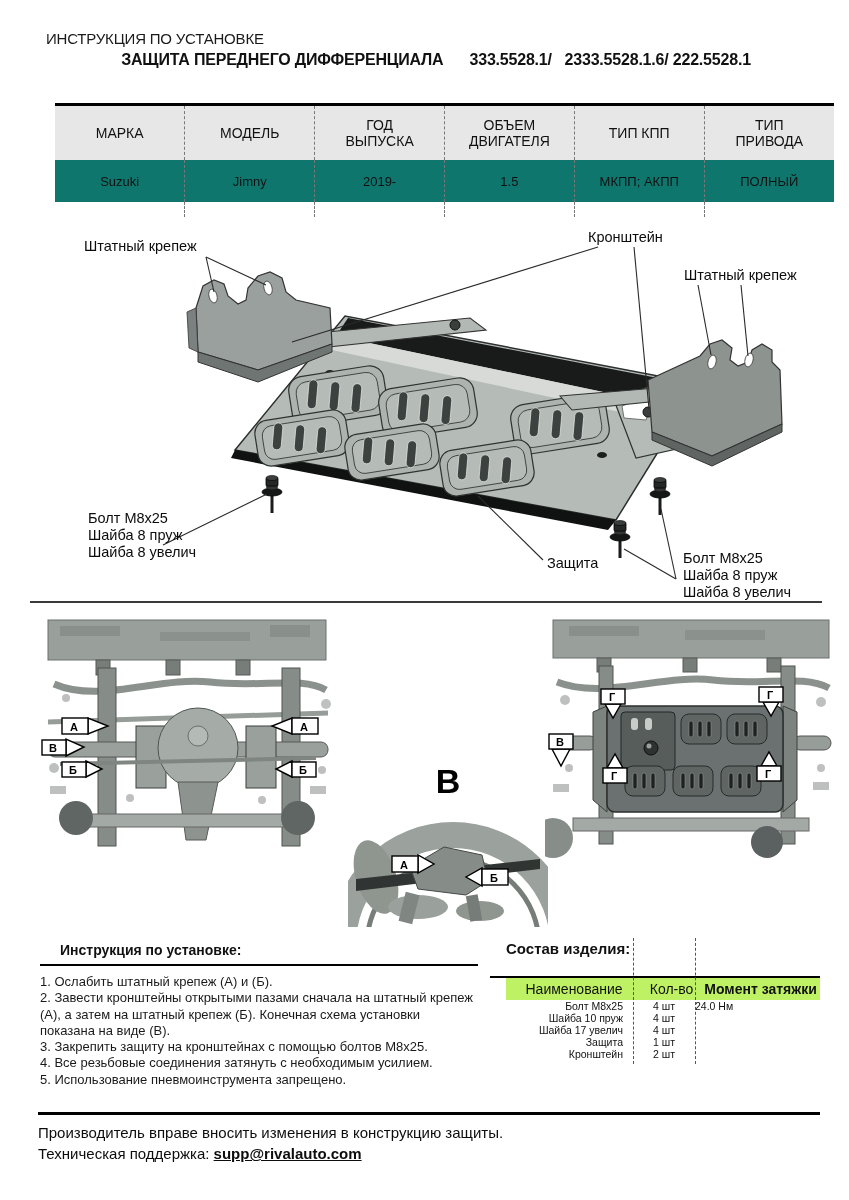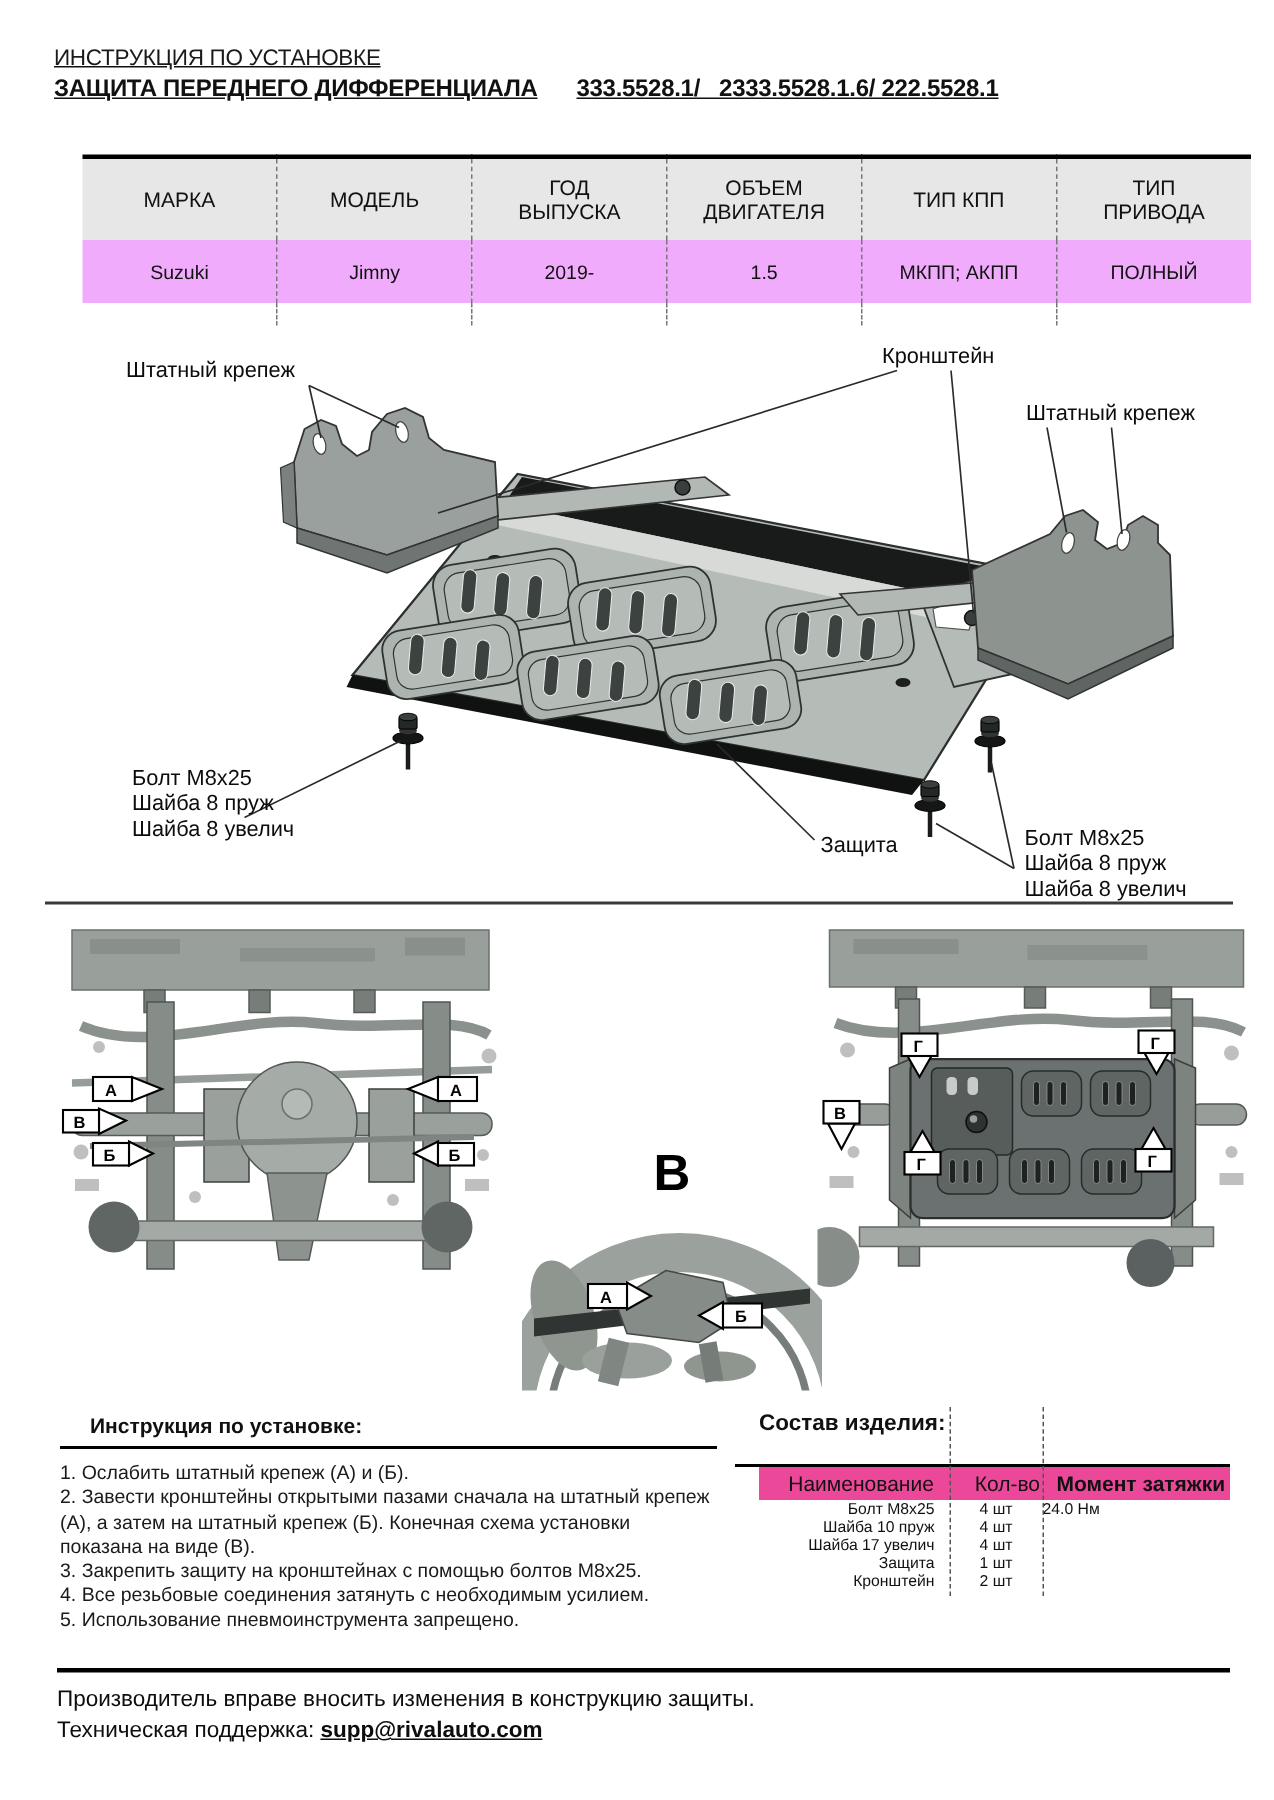--- a/index.html
+++ b/index.html
@@ -2,42 +2,42 @@
 <html><head>
 <meta charset="utf-8">
 <style>
   html,body{margin:0;padding:0;}
   body{
     width:849px;height:1200px;position:relative;background:#ffffff;
     font-family:"Liberation Sans", sans-serif;color:#111;overflow:hidden;
   }
   .abs{position:absolute;}
   
-  .hdr{left:36px;top:30px;width:780px;text-decoration:underline;}
+  .hdr{left:46px;top:30px;width:780px;}
   .hdr-l1{font-size:15px;letter-spacing:-0.2px;color:#1a1a1a;}
-  .hdr-l2{font-size:16px;font-weight:bold;letter-spacing:-0.2px;margin-top:4px;display:flex;gap:26px;}
+  .hdr-l2{font-size:16px;font-weight:bold;letter-spacing:-0.2px;margin-top:4px;display:flex;gap:26px;justify-content:center;}
   .hdr-nums{white-space:pre;}
   
   .spec{left:55px;top:103px;width:779px;border-collapse:collapse;table-layout:fixed;}
   .spec td{border-left:1px dashed #777;text-align:center;vertical-align:middle;}
   .spec td:first-child{border-left:none;}
   .spec .h td{background:#e7e7e7;height:52px;font-size:14px;line-height:1.15;}
-  .spec .v td{height:40px;font-size:13px;background:#f0abfc;}
+  .spec .v td{height:40px;font-size:13px;background:#0f766e;}
   .spec .x td{height:13px;background:#fff;}
   .spec{border-top:3px solid #000;}
   
   .instr{left:40px;top:938px;width:438px;}
   .instr-title{font-size:14px;font-weight:bold;margin:4px 0 6px 0;padding-left:20px;}
   .instr-rule{border-top:2px solid #000;height:0;margin-bottom:8px;}
   .instr-item{font-size:13px;line-height:1.25;color:#1a1a1a;}
   
   .parts{left:490px;top:936px;width:330px;height:130px;}
   .parts-title{font-size:15px;font-weight:bold;margin:4px 0 19px 16px;}
   .parts-rule{border-top:2.5px solid #000;height:0;}
-  .parts-head{display:flex;background:#ec4899;height:22px;align-items:center;font-size:14px;margin-left:16px;}
+  .parts-head{display:flex;background:#bef264;height:22px;align-items:center;font-size:14px;margin-left:16px;}
   .ph-name{width:143px;text-align:center;}
   .ph-qty{width:62px;text-align:center;}
   .ph-tq{width:125px;text-align:center;font-weight:bold;}
   .parts-body{position:relative;font-size:10.5px;line-height:12px;}
   .prow{display:flex;}
   .pr-name{width:133px;padding-right:10px;text-align:right;}
   .pr-qty{width:62px;text-align:center;}
   .pr-tq{width:125px;text-align:left;}
   .dash-v{position:absolute;border-left:1px dashed #555;width:0;}
   

